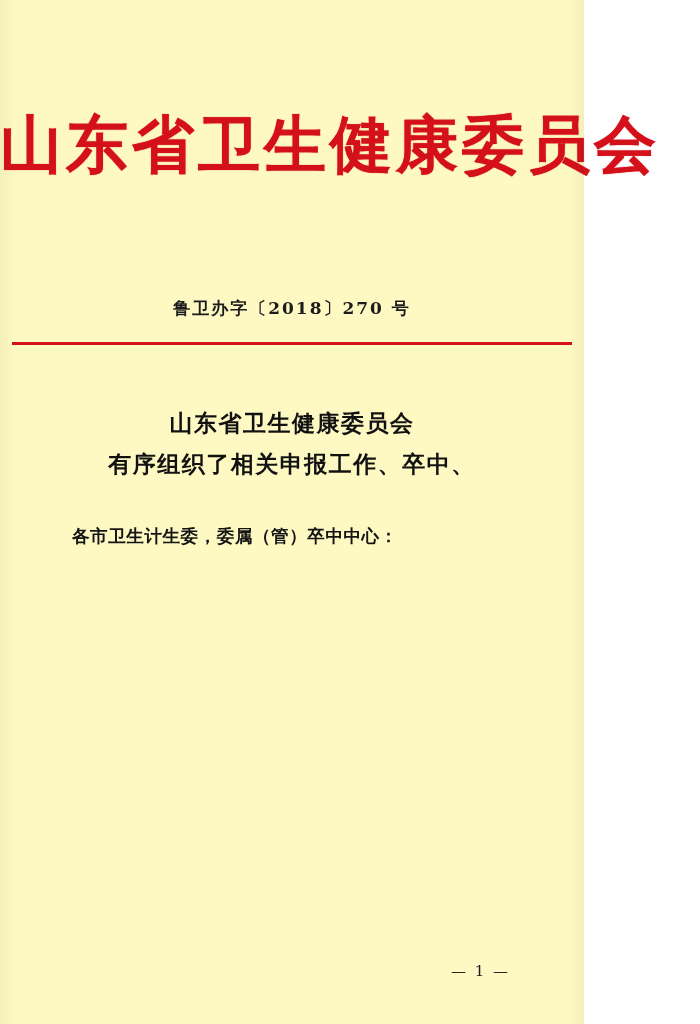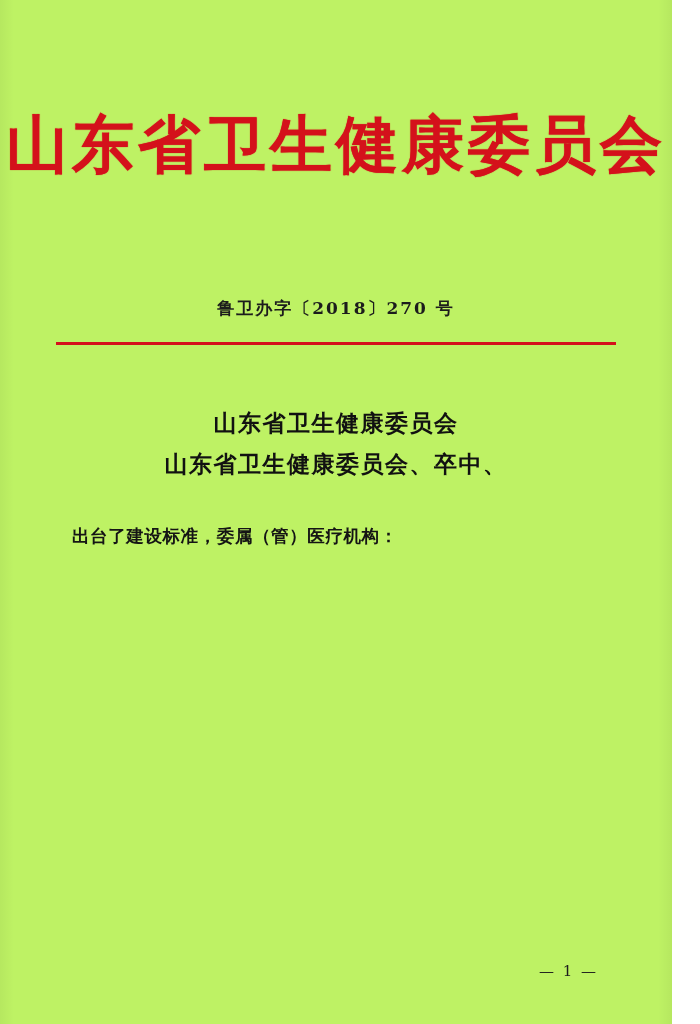--- a/index.html
+++ b/index.html
@@ -10,23 +10,23 @@
   body {
     width: 700px;
     height: 1024px;
     overflow: hidden;
     font-family: "DejaVu Serif", "Liberation Serif", serif;
     color: #1a1a1a;
   }
 
   .page {
     position: relative;
-    width: 672px;
+    width: 584px;
     height: 1024px;
-    background: #bef264;
+    background: #fef9c3;
     box-sizing: border-box;
   }
 
   
   .masthead {
     text-align: center;
     padding-top: 112px;
   }
   .masthead-title {
     color: #d4111b;
@@ -124,22 +124,22 @@
   </div>
 
   <div class="docnum-wrap">
     <span class="docnum">鲁卫办字〔2018〕270 号</span>
   </div>
 
   <div class="red-rule"></div>
 
   <div class="title-block">
     <div class="title-line">山东省卫生健康委员会</div>
-    <div class="title-line">山东省卫生健康委员会、卒中、</div>
+    <div class="title-line">有序组织了相关申报工作、卒中、</div>
   </div>
 
   <div class="body-block">
-    <div class="salutation">出台了建设标准，委属（管）医疗机构：</div>
+    <div class="salutation">各市卫生计生委，委属（管）卒中中心：</div>
   </div>
 
   <div class="footer">— 1 —</div>
 
 </div>
 
 </body></html>

